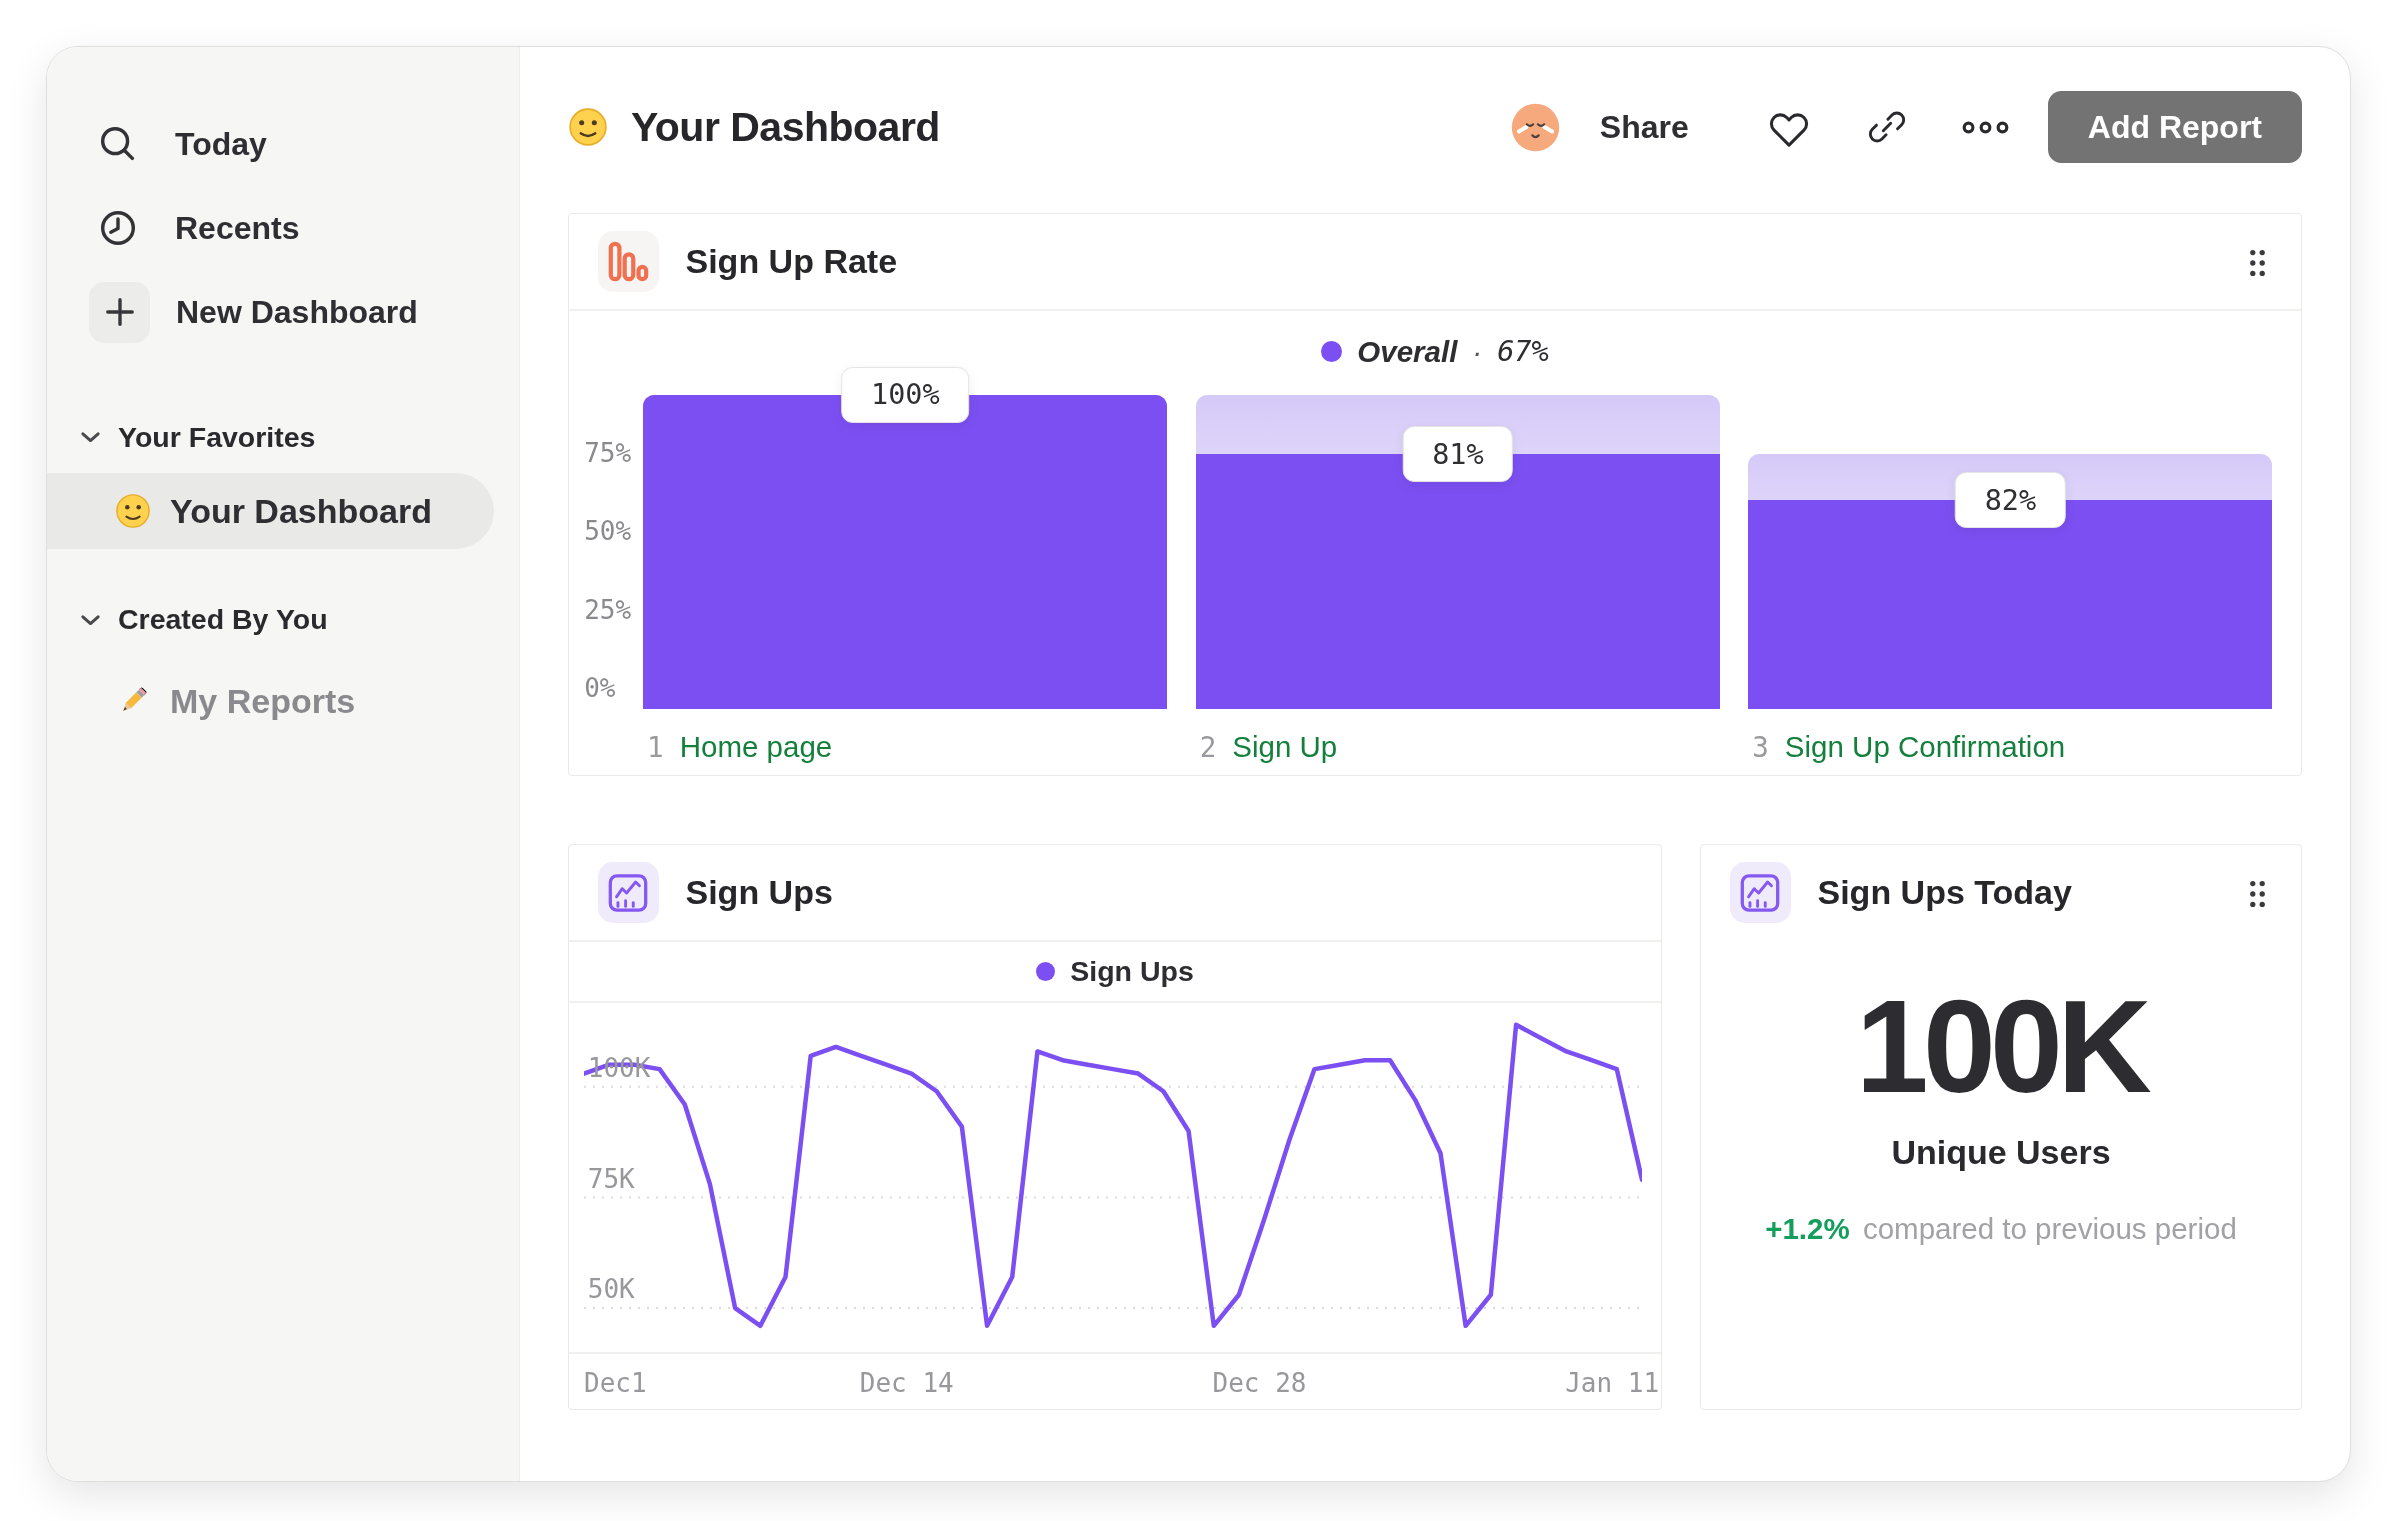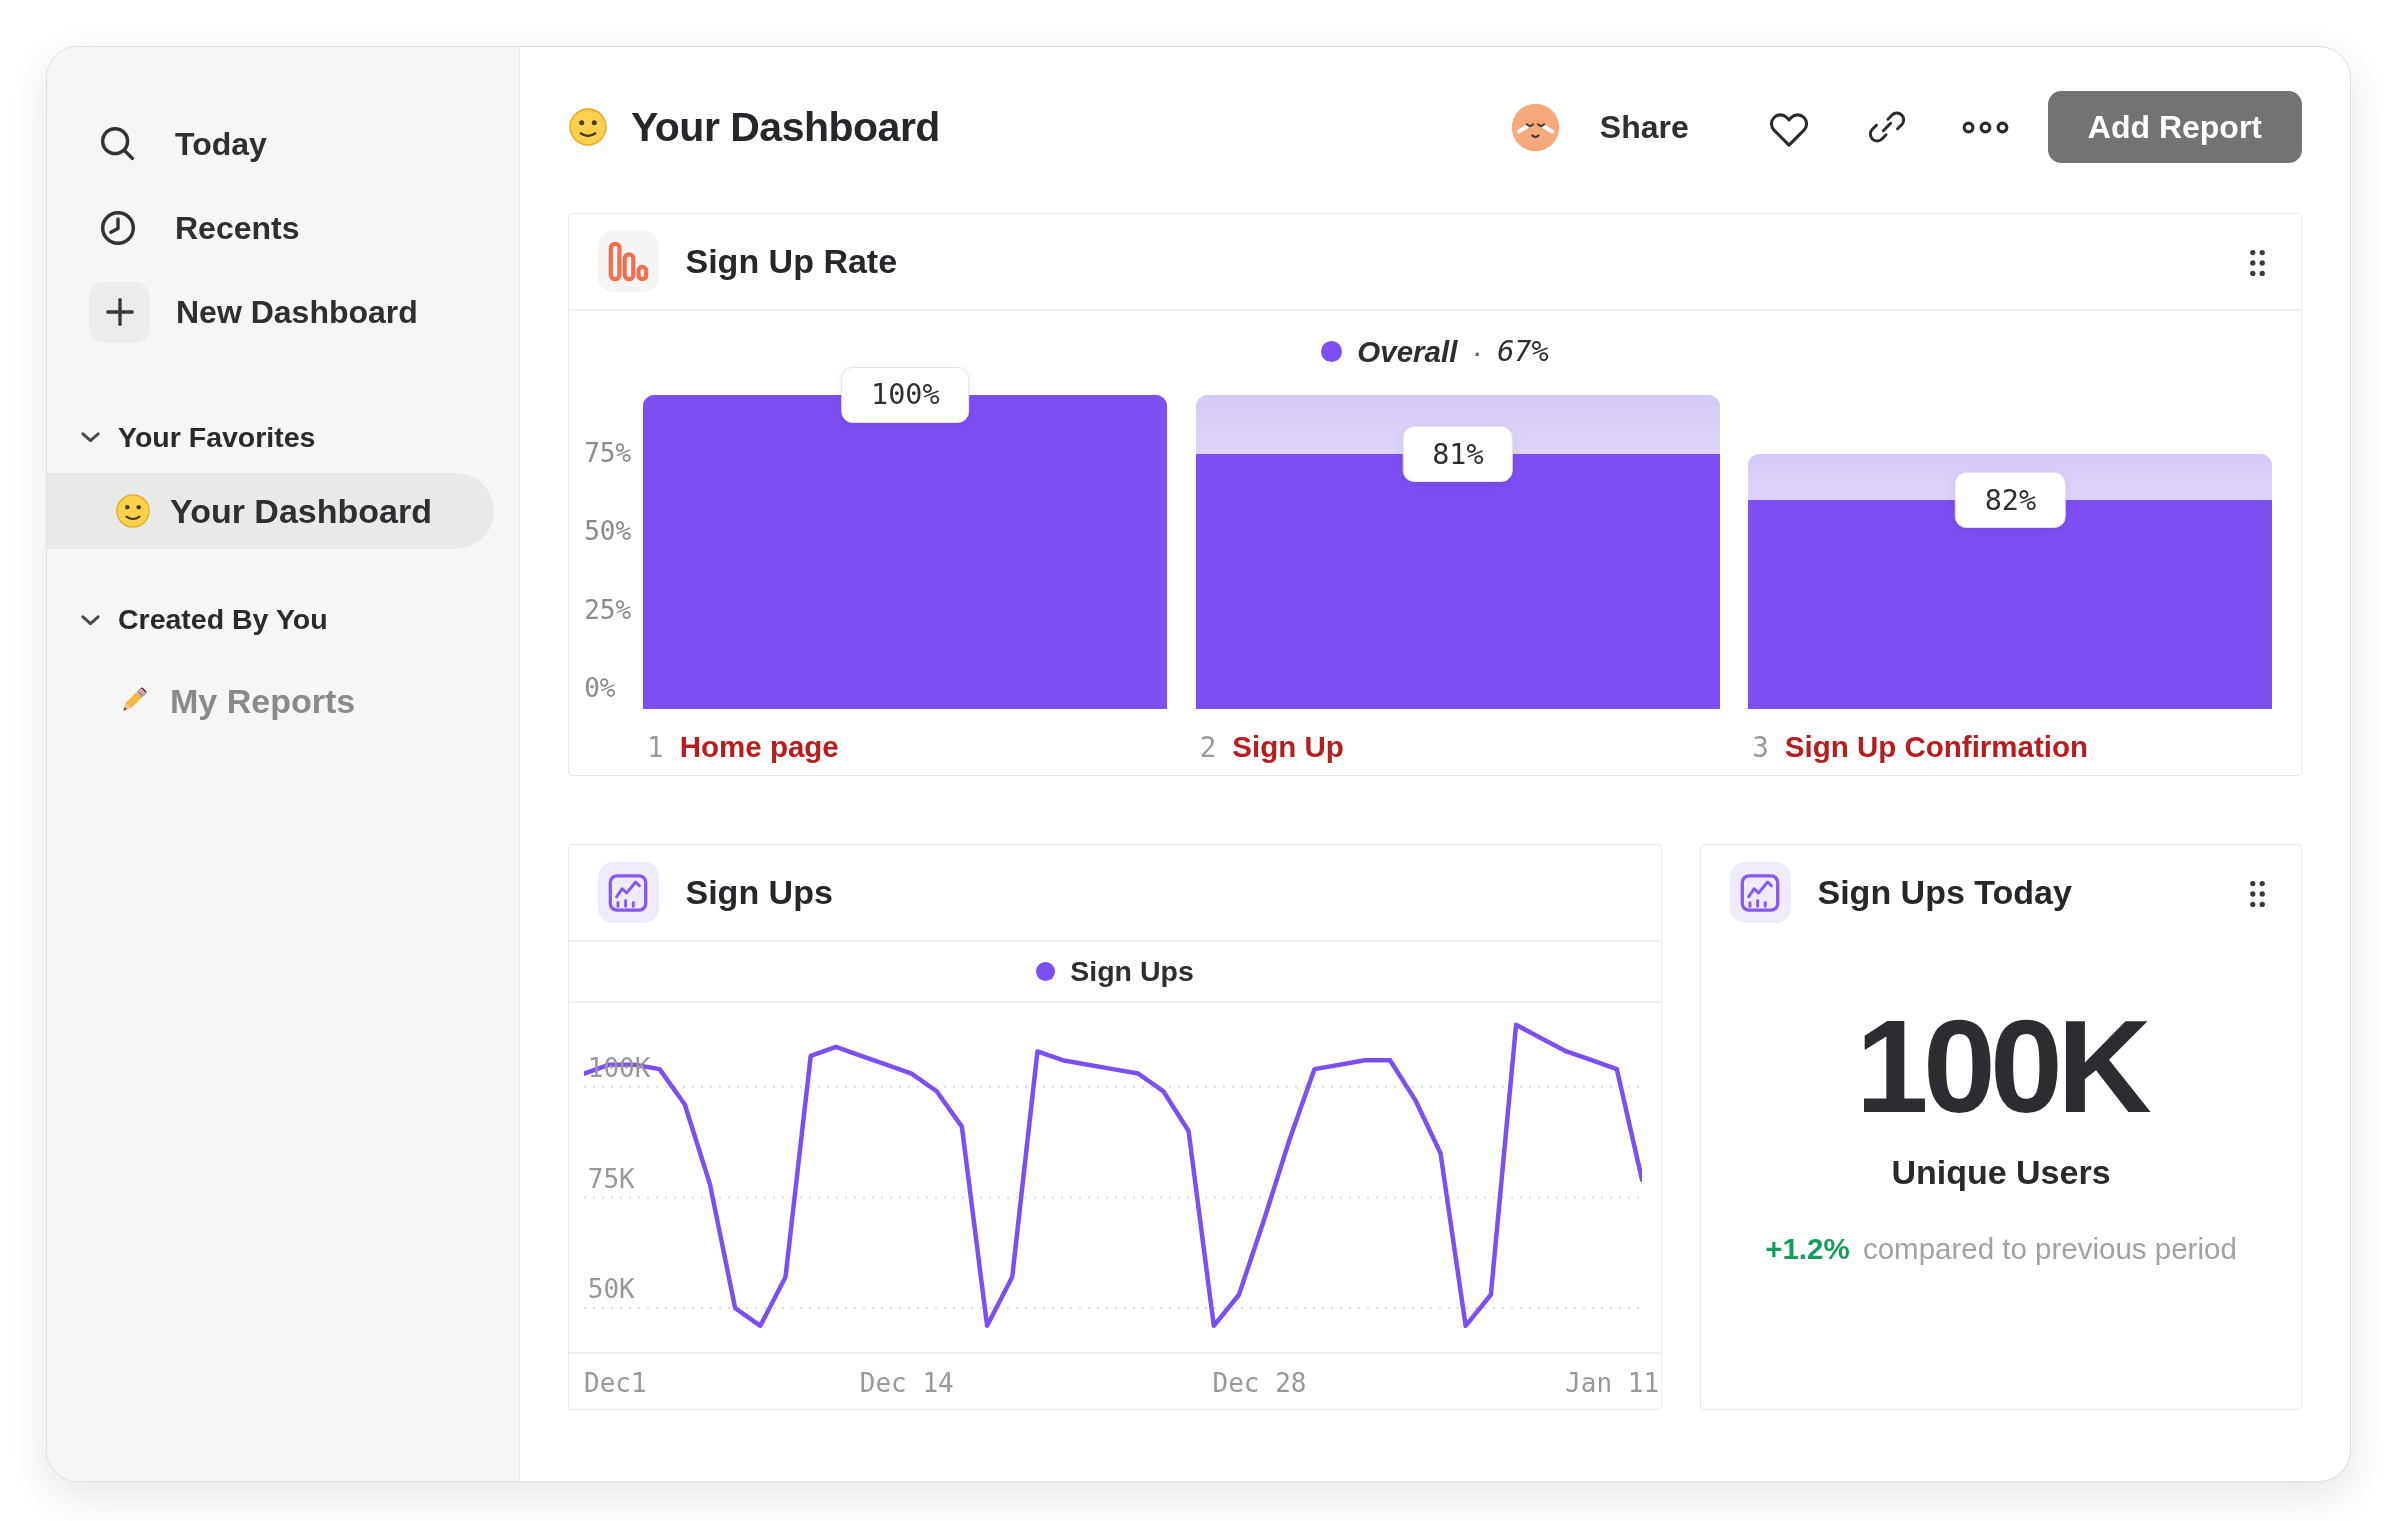--- a/index.html
+++ b/index.html
@@ -63,35 +63,35 @@
   .funnel-col { flex:1; position:relative; }
   .ghost-bar { position:absolute; bottom:0; left:0; right:0; border-radius:11.4px 11.4px 0 0;
     background:linear-gradient(180deg, #D5C9F8 0%, rgba(255,255,255,0) 88%); }
   .solid-bar { position:absolute; bottom:0; left:0; right:0; background:#7C4FF2; }
   .f-tip { position:absolute; left:50%; transform:translate(-50%,50%); z-index:2;
     background:#fff; border:1.9px solid #E4E4E2; border-radius:11.4px; padding:10.5px 28.5px;
     font-family:"DejaVu Sans Mono", monospace; font-size:28.5px; color:#2F2F33;
     box-shadow:0 3.8px 11.4px rgba(0,0,0,.06); white-space:nowrap; }
   .step-label { position:absolute; top:calc(100% + 21px); left:3.8px; display:flex; align-items:baseline; gap:16px; white-space:nowrap; }
   .step-num { font-family:"DejaVu Sans Mono", monospace; font-size:27.6px; color:#9A9A9E; }
-  .step-name { font-size:29.5px; font-weight:bold; color:#b91c1c; }
+  .step-name { font-size:29.5px; font-weight:normal; color:#15803d; }
 
   
   .bottom-row { display:flex; gap:38px; }
   .line-card { width:1094px; height:566px; display:flex; flex-direction:column; }
   .legend-row.line { height:59px; }
   .dot.sm { width:19px; height:19px; }
   .line-plot-wrap { position:relative; flex:1; margin:13.3px 19px 0 15px; }
   .line-plot-wrap svg { position:absolute; inset:0; width:100%; height:100%; }
   .l-ylab { position:absolute; left:3.8px; font-family:"DejaVu Sans Mono", monospace; font-size:26px; color:#98989C; line-height:1; z-index:2; }
   .xlab-row { position:relative; height:49px; margin:0 19px 5.7px 15px; }
   .l-xlab { position:absolute; top:13.3px; font-family:"DejaVu Sans Mono", monospace; font-size:26px; color:#98989C; white-space:nowrap; }
 
   
-  .today-card { flex:1; height:566px; display:flex; flex-direction:column;gap:20px; }
+  .today-card { flex:1; height:566px; display:flex; flex-direction:column; }
   .metric-body { display:flex; flex-direction:column; align-items:center; padding-top:38px; }
   .metric-value { font-size:131px; font-weight:bold; letter-spacing:-5.7px; color:#2D2D31; line-height:1.05; }
   .metric-label { font-size:34px; font-weight:bold; color:#2A2A2E; margin-top:17px; }
   .metric-delta-row { display:flex; align-items:baseline; gap:13.3px; margin-top:40px; }
   .delta { font-size:29.5px; font-weight:bold; color:#149E5D; }
   .delta-note { font-size:29.5px; color:#A2A2A6; }
 </style>
 </head>
 <body>
 

